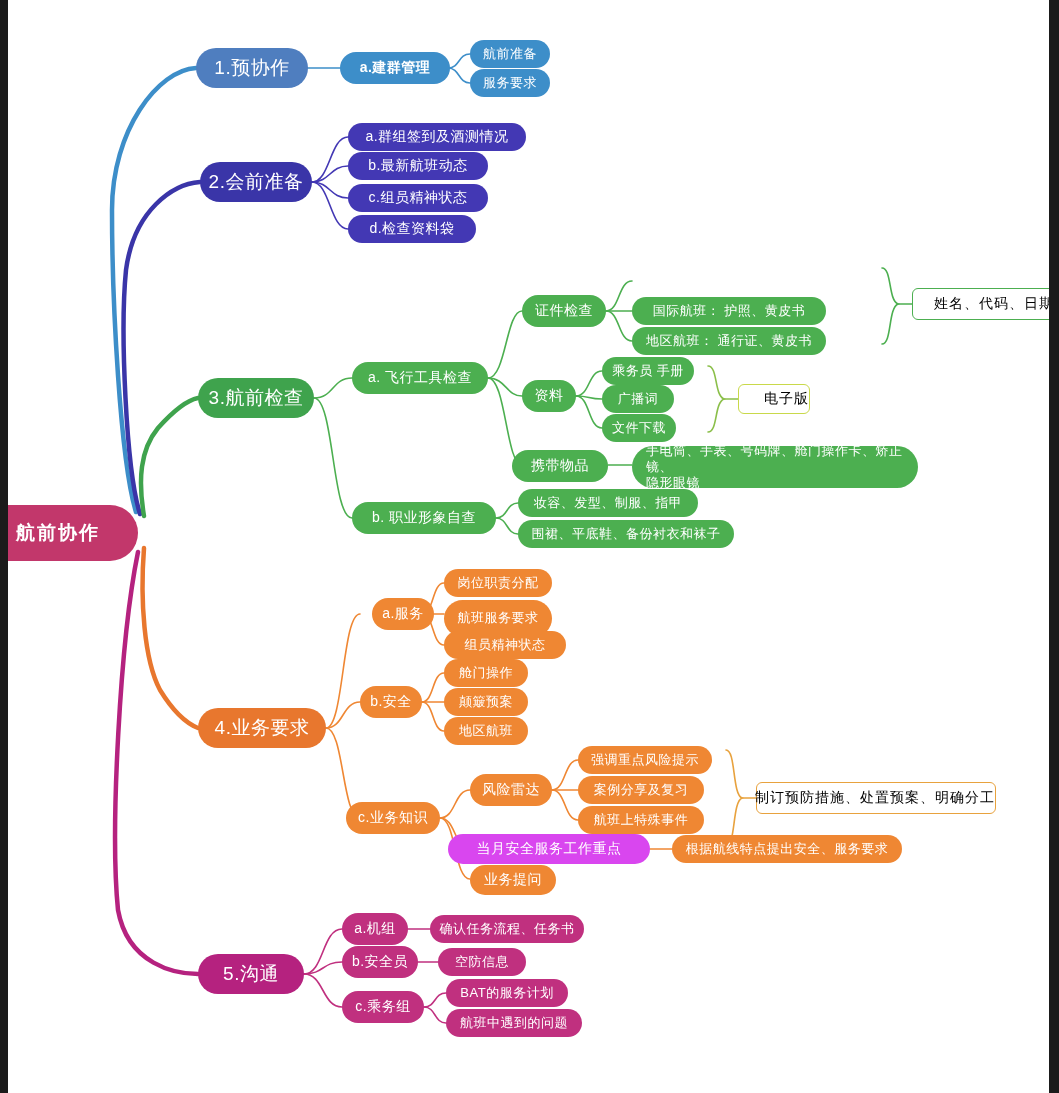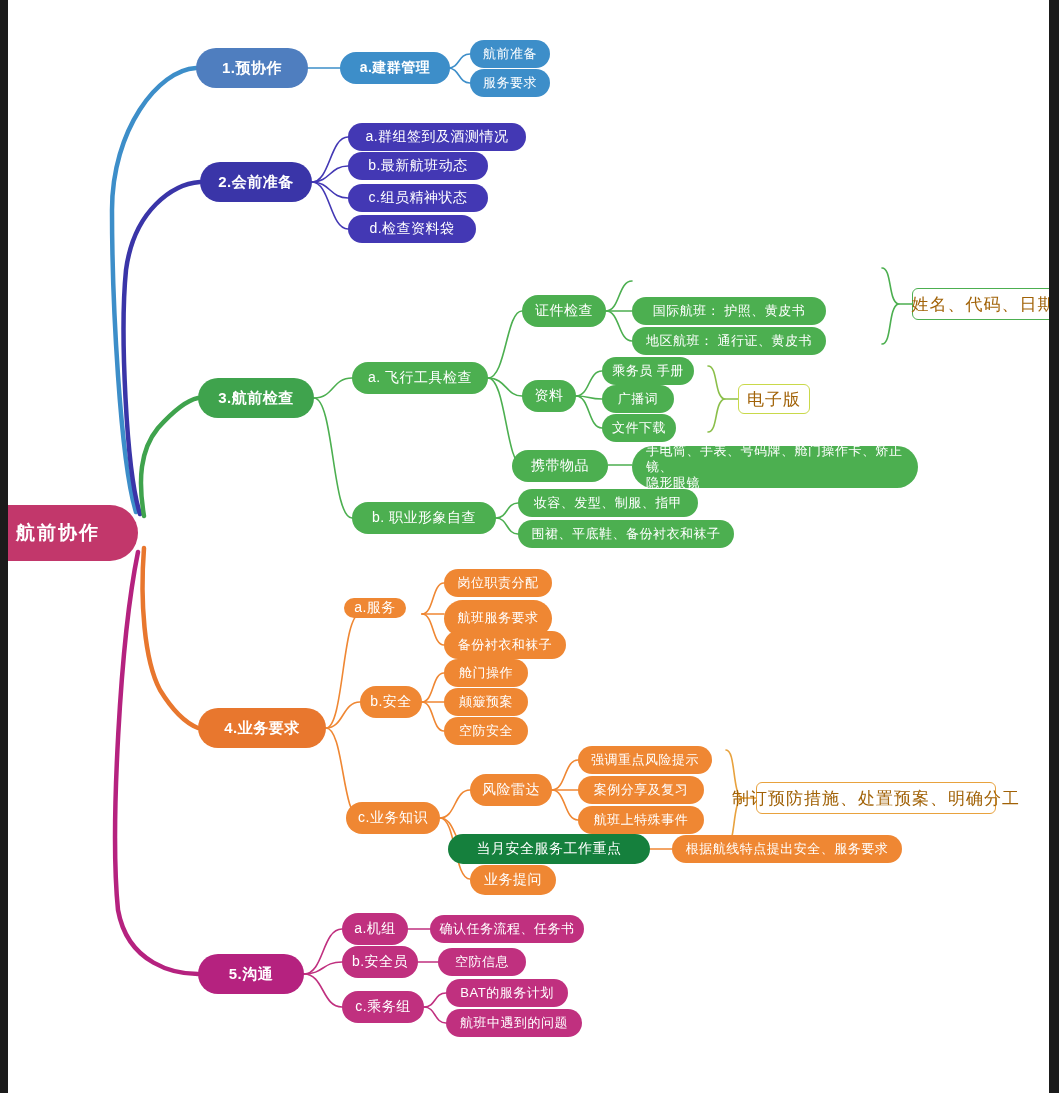--- a/index.html
+++ b/index.html
@@ -23,29 +23,29 @@
     white-space:pre;
     line-height:1.25;
     letter-spacing:.5px;
     text-align:center;
   }
   .node.multiline{white-space:pre-wrap;text-align:left;justify-content:flex-start;padding-left:14px;border-radius:22px;}
   .root{
     font-size:19px;font-weight:bold;border-radius:0 60px 60px 0;
     justify-content:flex-start;padding-left:18px;letter-spacing:2px;
   }
-  .main{font-size:15px;font-weight:bold;}
+  .main{font-size:19px;font-weight:normal;}
   .sub{font-size:14px;}
   .leaf{font-size:13px;}
   .obox{
     position:absolute;box-sizing:border-box;
     background:#ffffff;
-    display:flex;align-items:center;justify-content:center;
+    display:flex;align-items:center;justify-content:flex-end;
     border-radius:6px;
-    color:#a16207;font-size:17px;letter-spacing:1px;
+    color:#000000;font-size:14px;letter-spacing:1px;
     white-space:pre;
   }
 </style>
 </head>
 <body>
 
 <div id="canvas">
 
   <svg id="links" viewBox="0 0 1059 1093">
     <g fill="none" stroke-linecap="round">
@@ -213,54 +213,54 @@
   <div class="obox" style="left:730px;top:384px;width:72px;height:30px;border:1.6px solid #c9d94a;">
     <span>电子版</span>
   </div>
   <div class="obox" style="left:748px;top:782px;width:240px;height:32px;border:1.6px solid #e8a23e;">
     <span>制订预防措施、处置预案、明确分工</span>
   </div>
 
   <div class="node main" style="left:190px;top:708px;width:128px;height:40px;background:#e8772e;">
     <span>4.业务要求</span>
   </div>
-  <div class="node sub" style="left:336px;top:598px;width:62px;height:20px;background:#ef8733;">
+  <div class="node sub" style="left:364px;top:598px;width:62px;height:32px;background:#ef8733;">
     <span>a.服务</span>
   </div>
   <div class="node sub" style="left:352px;top:686px;width:62px;height:32px;background:#ef8733;">
     <span>b.安全</span>
   </div>
   <div class="node sub" style="left:338px;top:802px;width:94px;height:32px;background:#ef8733;">
     <span>c.业务知识</span>
   </div>
 
   <div class="node leaf" style="left:436px;top:569px;width:108px;height:28px;background:#ef8733;">
     <span>岗位职责分配</span>
   </div>
   <div class="node leaf" style="left:436px;top:600px;width:108px;height:37px;background:#ef8733;">
     <span>航班服务要求</span>
   </div>
   <div class="node leaf" style="left:436px;top:631px;width:122px;height:28px;background:#ef8733;">
-    <span>备份衬衣和袜子</span>
+    <span>组员精神状态</span>
   </div>
 
   <div class="node leaf" style="left:436px;top:659px;width:84px;height:28px;background:#ef8733;">
     <span>舱门操作</span>
   </div>
   <div class="node leaf" style="left:436px;top:688px;width:84px;height:28px;background:#ef8733;">
     <span>颠簸预案</span>
   </div>
   <div class="node leaf" style="left:436px;top:717px;width:84px;height:28px;background:#ef8733;">
-    <span>空防安全</span>
+    <span>地区航班</span>
   </div>
 
   <div class="node sub" style="left:462px;top:774px;width:82px;height:32px;background:#ef8733;">
     <span>风险雷达</span>
   </div>
-  <div class="node sub" style="left:440px;top:834px;width:202px;height:30px;background:#15803d;justify-content:center;">
+  <div class="node sub" style="left:440px;top:834px;width:202px;height:30px;background:#d946ef;justify-content:center;">
     <span>当月安全服务工作重点</span>
   </div>
   <div class="node sub" style="left:462px;top:865px;width:86px;height:30px;background:#ef8733;">
     <span>业务提问</span>
   </div>
 
   <div class="node leaf" style="left:570px;top:746px;width:134px;height:28px;background:#ef8733;">
     <span>强调重点风险提示</span>
   </div>
   <div class="node leaf" style="left:570px;top:776px;width:126px;height:28px;background:#ef8733;">

